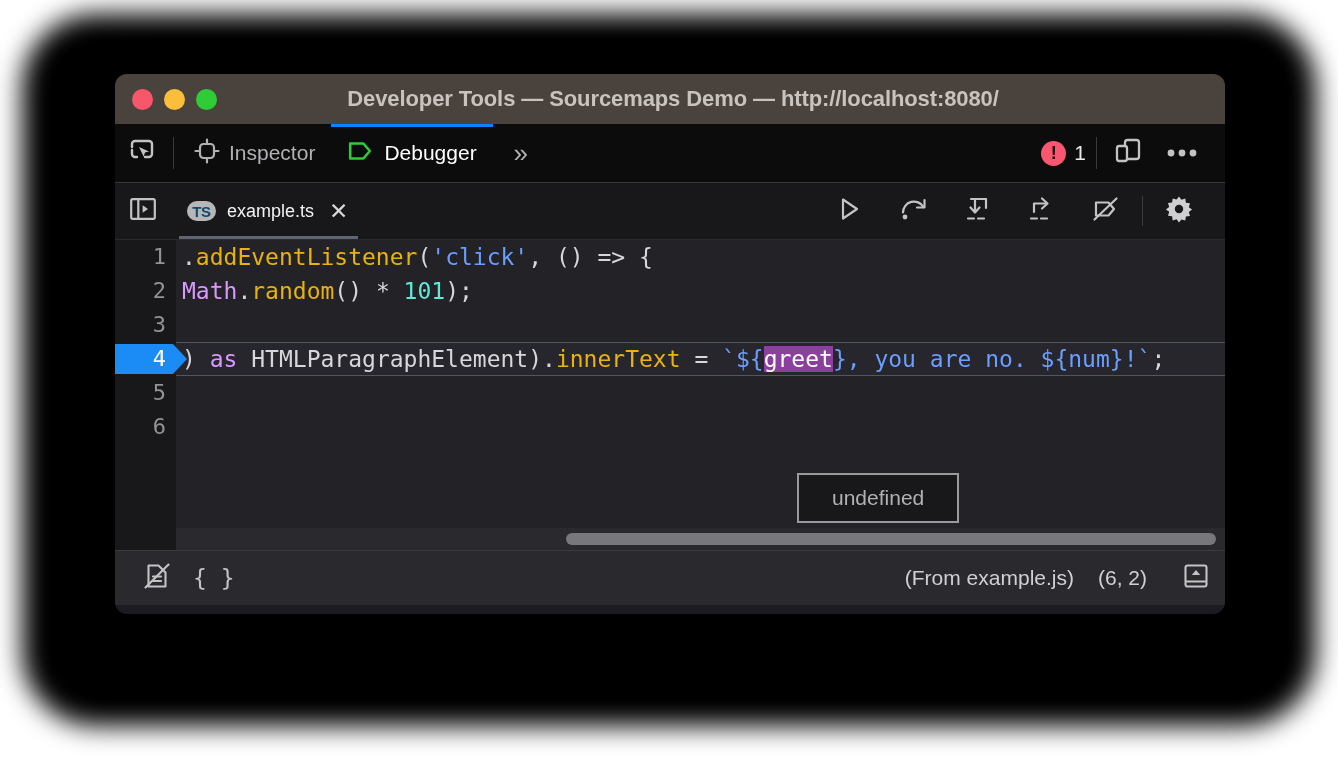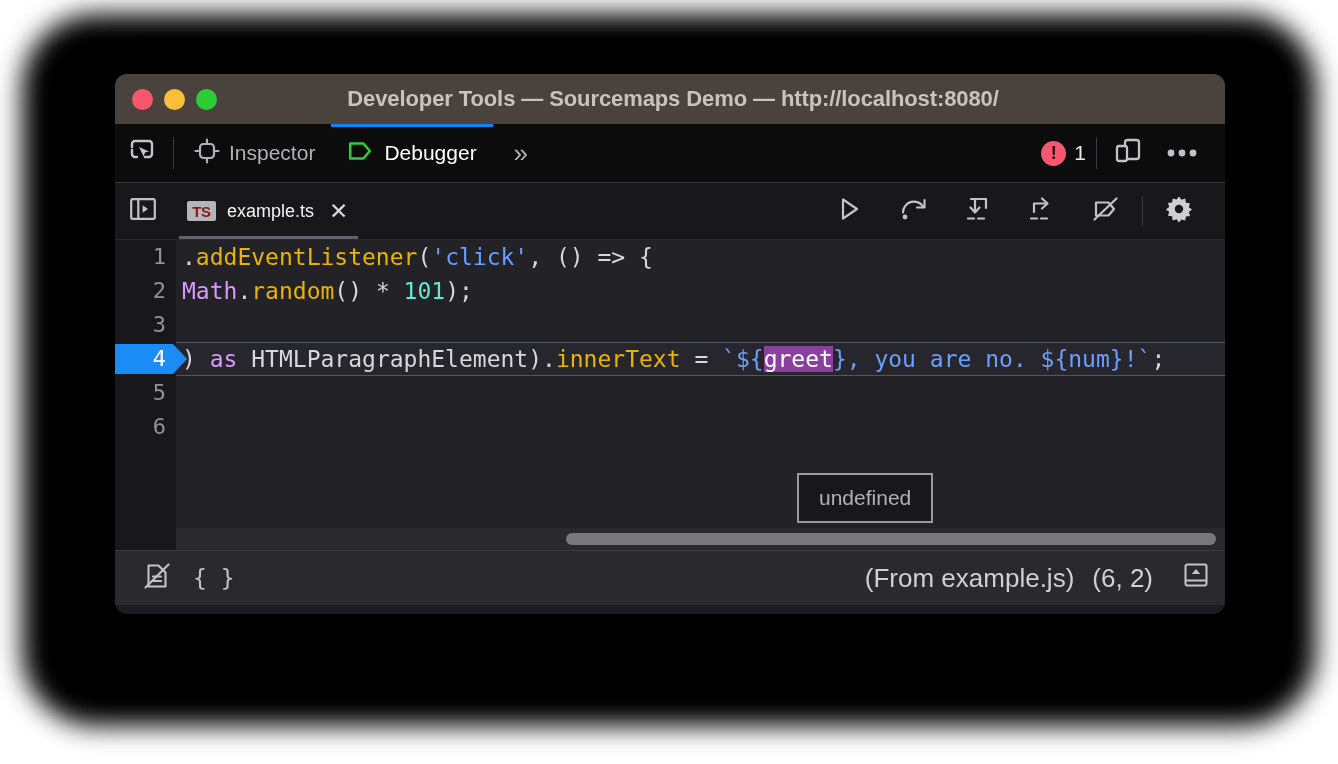--- a/index.html
+++ b/index.html
@@ -154,23 +154,23 @@
   .file-tab::after {
     content: "";
     position: absolute;
     left: 8px; right: 8px; bottom: 0;
     height: 3px;
     background: #5f6570;
   }
   .ts-badge {
     width: 29px; height: 20px;
     background: #b6b6b9;
-    border-radius: 2px;
-    display: flex; align-items: center; justify-content: center;
-    color: #7f1d1d;
+    border-radius: 13px;
+    display: flex; align-items: center; justify-content: center;
+    color: #0c4a6e;
     font-size: 15px; font-weight: bold;
     letter-spacing: -0.3px;
   }
   .file-name { color: #f2f2f4; font-size: 18px; }
   .file-close { color: #d8d8da; font-size: 23px; padding: 0 4px; line-height: 1; }
 
   .dbg-controls {
     margin-left: auto;
     display: flex; align-items: center;
     padding-right: 14px;
@@ -249,21 +249,21 @@
   .tok-plain { color: #d7d7db; }
   .tok-punct { color: #d7d7db; }
   .tok-sel   { background: #8b3f9e; color: #ffffff; }
 
   
   .tooltip {
     position: absolute;
     left: 682px; top: 233px;
     background: #18181b;
     border: 2px solid #9a9a9d;
-    padding: 11px 20px;
+    padding: 11px 33px;
     color: #b1b1b3;
     font-size: 21px;
     font-family: "Liberation Sans", sans-serif;
     z-index: 10;
   }
 
   
   .hscroll {
     position: absolute;
     left: 61px; right: 0; bottom: 0;
@@ -296,23 +296,23 @@
     color: #c3c3c6;
   }
   .sb-braces {
     color: #c3c3c6;
     font-family: "DejaVu Sans Mono", monospace;
     font-size: 23px;
     padding: 0 12px;
   }
   .sb-right {
     margin-left: auto;
-    display: flex; align-items: center; gap: 18px;
+    display: flex; align-items: center; gap: 24px;
     color: #d0d0d3;
-    font-size: 26px;
+    font-size: 21px;
   }
   .sb-icon-box {
     width: 34px; height: 34px;
     display: flex; align-items: center; justify-content: center;
     color: #c3c3c6;
     margin-left: 8px;
   }
 </style>
 </head>
 <body>

